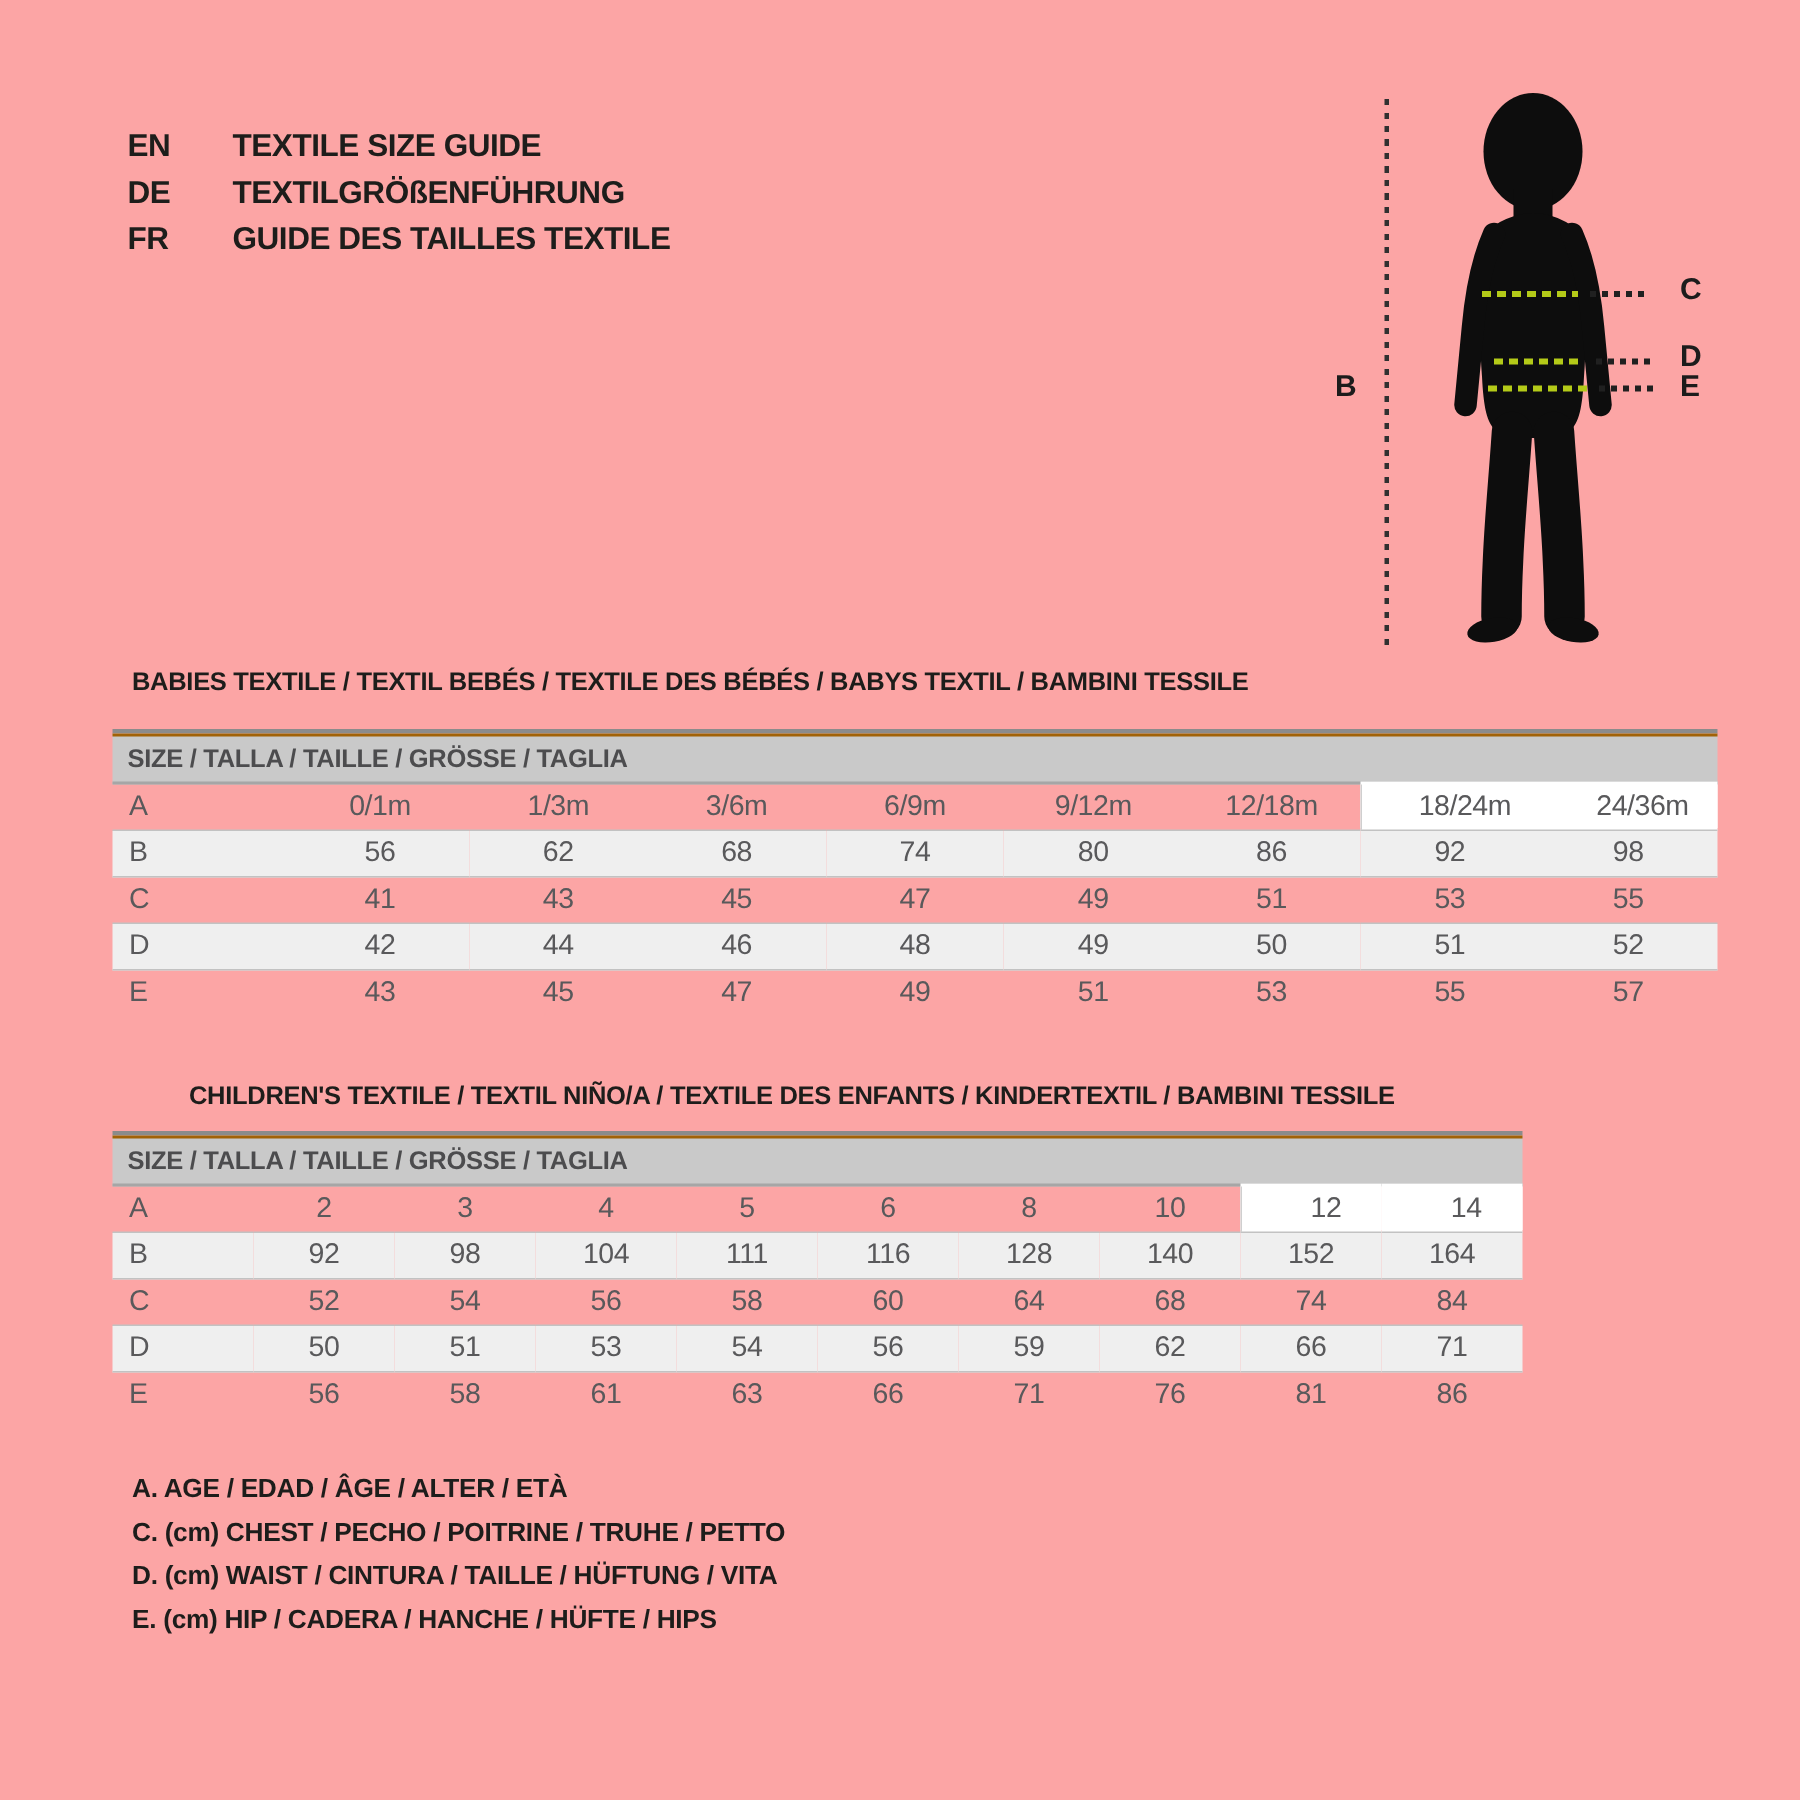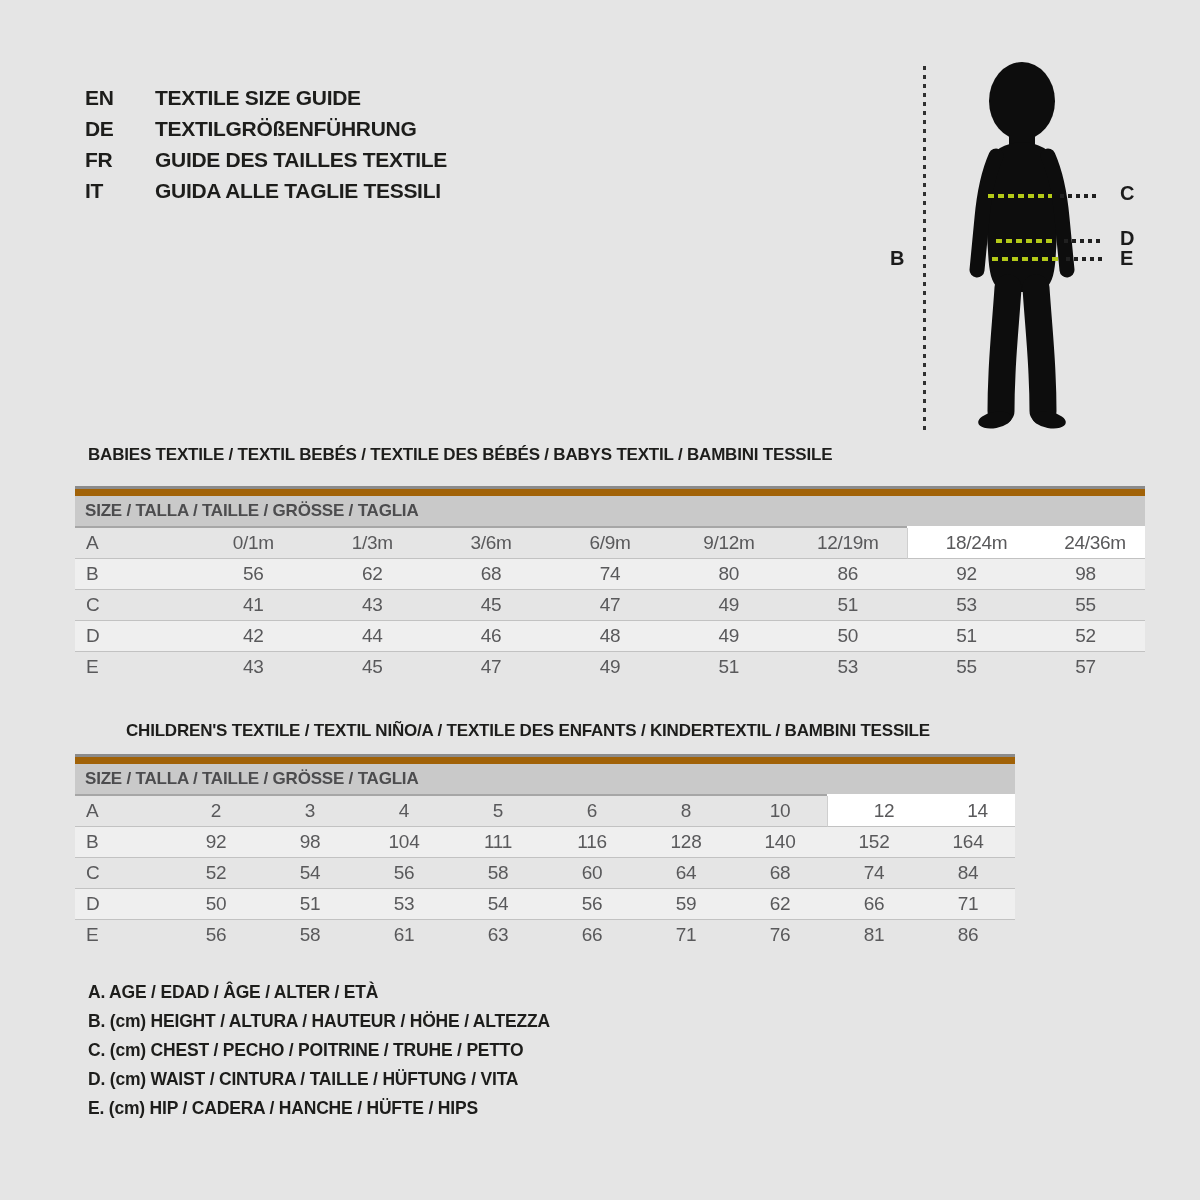--- a/index.html
+++ b/index.html
@@ -1,17 +1,17 @@
 <!DOCTYPE html>
 <html style="--dash: #b4ca18; --sil: #0d0d0d;"><head>
 <meta charset="utf-8">
 <style>
   html,body { margin:0; padding:0; background:#ffffff; }
   .page {
-    position:relative; width:1200px; height:1200px; background:#e5e5e5;
+    position:relative; width:1200px; height:1200px; background:#fca5a5;
     font-family:"Liberation Sans", sans-serif; color:#1c1c1c; overflow:hidden;
   }
   
   .langs { position:absolute; left:85px; top:82px; }
   .lang-row { display:flex; line-height:31px; font-size:21px; font-weight:700; letter-spacing:-0.3px; color:#1d1d1b; }
   .lang-code { width:70px; }
   
   .fig-vline { position:absolute; left:923px; top:66px; width:3px; height:365px;
     background:repeating-linear-gradient(180deg,#303030 0 4px,transparent 4px 9px); }
   .fig-label { position:absolute; font-size:20px; font-weight:700; color:#1c1c1c; }
@@ -19,21 +19,21 @@
     background:repeating-linear-gradient(90deg,var(--dash,#b4ca18) 0 6px,transparent 6px 10px); }
   .dash-k { position:absolute; height:4px;
     background:repeating-linear-gradient(90deg,#202020 0 4px,transparent 4px 8px); }
   .silhouette { position:absolute; left:950px; top:56px; width:144px; height:378px; }
   
   .section-title { position:absolute; left:88px; font-size:17px; font-weight:700; letter-spacing:-0.2px; color:#1d1d1b; line-height:22px; }
   
   table.size-table { position:absolute; left:75px; border-collapse:separate; border-spacing:0;
     table-layout:fixed; border-top:3px solid #8b8b8b; }
   table.size-table thead th {
-    background:#c9c9c9; height:28px; border-top:7px solid #a16207; border-bottom:2px solid #a6a6a6;
+    background:#c9c9c9; height:28px; border-top:2px solid #a16207; border-bottom:2px solid #a6a6a6;
     font-size:17px; font-weight:700; letter-spacing:-0.2px; color:#4c4c4e; text-align:left; padding-left:10px; }
   table.size-table td {
     height:28px; border-bottom:1px solid #c2c2c2; text-align:center;
     font-size:19px; font-weight:400; color:#59595b; letter-spacing:-0.3px; overflow:hidden; white-space:nowrap; }
   table.size-table tr.stripe td { background:#efefef; }
   table.size-table tr:last-child td { border-bottom:none; }
   td.rowlabel { text-align:left !important; padding-left:11px; color:#48484a; }
   td.boxed { background:#ffffff !important; box-shadow:0 -2px 0 0 #ffffff;padding-left:20px; }
   td.boxed-left { border-left:1px solid #cfcfcf; }
   
@@ -50,24 +50,20 @@
       <span class="lang-code">EN</span>
       <span>TEXTILE SIZE GUIDE</span>
     </div>
     <div class="lang-row">
       <span class="lang-code">DE</span>
       <span>TEXTILGRÖßENFÜHRUNG</span>
     </div>
     <div class="lang-row">
       <span class="lang-code">FR</span>
       <span>GUIDE DES TAILLES TEXTILE</span>
-    </div>
-    <div class="lang-row">
-      <span class="lang-code">IT</span>
-      <span>GUIDA ALLE TAGLIE TESSILI</span>
     </div>
   </div>
 
   <div class="fig-vline"></div>
   <div class="fig-label" style="left:890px; top:247px;">B</div>
 
   <svg class="silhouette" viewBox="0 0 144 378" aria-hidden="true">
     <g fill="var(--sil,#0d0d0d)" stroke="none">
       <ellipse cx="72" cy="45" rx="33" ry="39"></ellipse>
       <rect x="59" y="70" width="26" height="22"></rect>
@@ -105,21 +101,21 @@
         </tr>
       </thead>
       <tbody>
         <tr>
           <td class="rowlabel" style="width: 34px;">A</td>
           <td>0/1m</td>
           <td>1/3m</td>
           <td>3/6m</td>
           <td>6/9m</td>
           <td>9/12m</td>
-          <td>12/19m</td>
+          <td>12/18m</td>
           <td class="boxed boxed-left">18/24m</td>
           <td class="boxed">24/36m</td>
         </tr>
         <tr class="stripe">
           <td class="rowlabel" style="width: 34px;">B</td>
           <td>56</td>
           <td>62</td>
           <td>68</td>
           <td>74</td>
           <td>80</td>
@@ -229,19 +225,18 @@
           <td>71</td>
           <td>76</td>
           <td>81</td>
           <td>86</td>
         </tr>
       </tbody>
     </table>
 
   <div class="legend">
     <div class="legend-line">A. AGE / EDAD / ÂGE / ALTER / ETÀ</div>
-    <div class="legend-line">B. (cm) HEIGHT / ALTURA / HAUTEUR / HÖHE / ALTEZZA</div>
     <div class="legend-line">C. (cm) CHEST / PECHO / POITRINE / TRUHE / PETTO</div>
     <div class="legend-line">D. (cm) WAIST / CINTURA / TAILLE / HÜFTUNG / VITA</div>
     <div class="legend-line">E. (cm) HIP / CADERA / HANCHE / HÜFTE / HIPS</div>
   </div>
 
 </div>
 
 </body></html>

